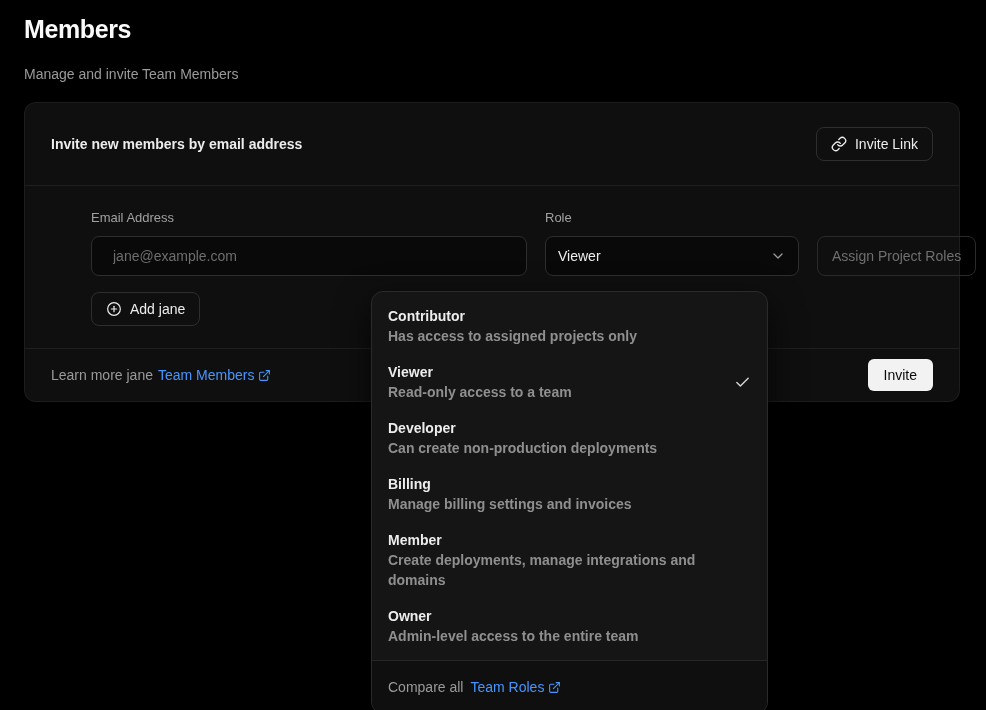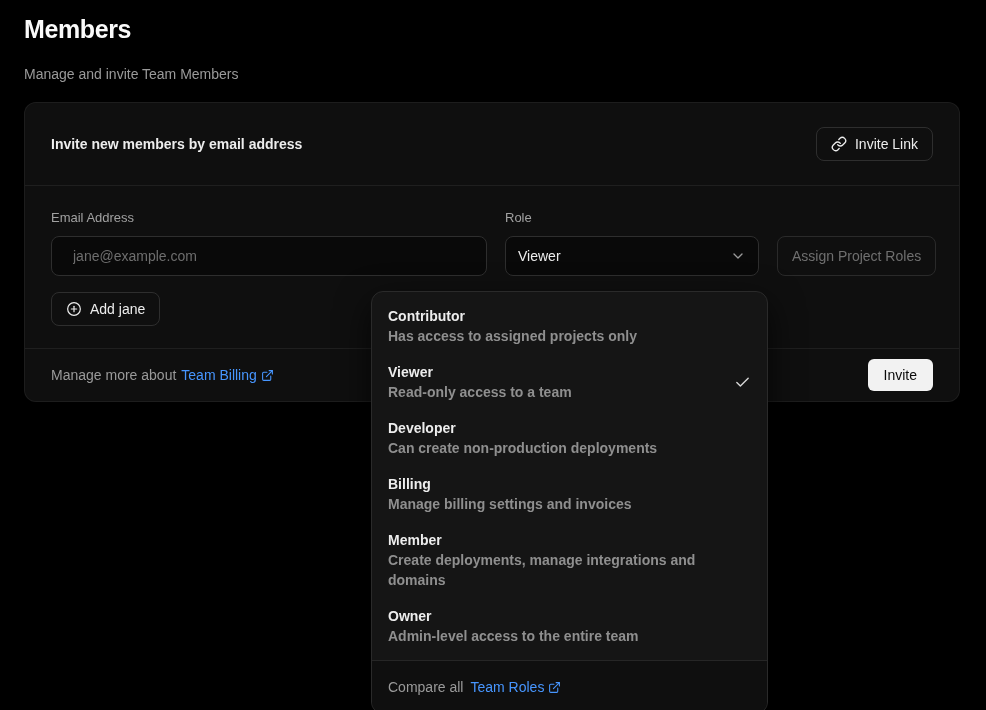--- a/index.html
+++ b/index.html
@@ -45,21 +45,21 @@
     padding:24px 26px;border-bottom:1px solid var(--divider);
   }
   .card-header h2{font-size:14px;font-weight:700;color:var(--text-primary);}
   .btn{
     display:inline-flex;align-items:center;justify-content:center;gap:8px;
     font-family:inherit;font-size:14px;font-weight:500;
     background:transparent;color:var(--text-primary);
     border:1px solid var(--border);border-radius:8px;
     height:34px;padding:0 14px;cursor:pointer;white-space:nowrap;
   }
-  .card-body{padding:24px 26px 0;}
+  .card-body{padding:24px 26px 0;margin-left:40px;}
   .form-grid{
     display:grid;grid-template-columns:436px 254px 1fr;gap:0 18px;align-items:center;
   }
   .form-grid label{
     font-size:13px;color:#a1a1a1;line-height:16px;margin-bottom:10px;display:block;
   }
   input[data-name="email-input"]{
     height:40px;width:100%;
     background:var(--field-bg);border:1px solid var(--border);border-radius:8px;
     color:var(--text-primary);font-size:14px;font-family:inherit;padding:0 21px;
@@ -162,23 +162,23 @@
             <line x1="12" y1="8" x2="12" y2="16"></line>
             <line x1="8" y1="12" x2="16" y2="12"></line>
           </svg>
         </span>
         <span data-name="add-more-label">Add jane</span>
       </button>
     </div>
 
     <div class="card-footer" data-name="card-footer">
       <span class="help-text" data-name="footer-help-text">
-        <span data-name="learn-more-text">Manage more about</span>
+        <span data-name="learn-more-text">Learn more jane</span>
         <a class="link" data-name="team-members-link">
-          <span data-name="team-members-link-label">Team Billing</span>
+          <span data-name="team-members-link-label">Team Members</span>
           <span class="icon" data-name="external-link-icon">
             <svg width="13" height="13" viewBox="0 0 24 24" fill="none" stroke="currentColor" stroke-width="2" stroke-linecap="round" stroke-linejoin="round">
               <path d="M18 13v6a2 2 0 0 1-2 2H5a2 2 0 0 1-2-2V8a2 2 0 0 1 2-2h6"></path>
               <polyline points="15 3 21 3 21 9"></polyline>
               <line x1="10" y1="14" x2="21" y2="3"></line>
             </svg>
           </span>
         </a>
       </span>
       <button class="btn primary" data-name="invite-button">Invite</button>

